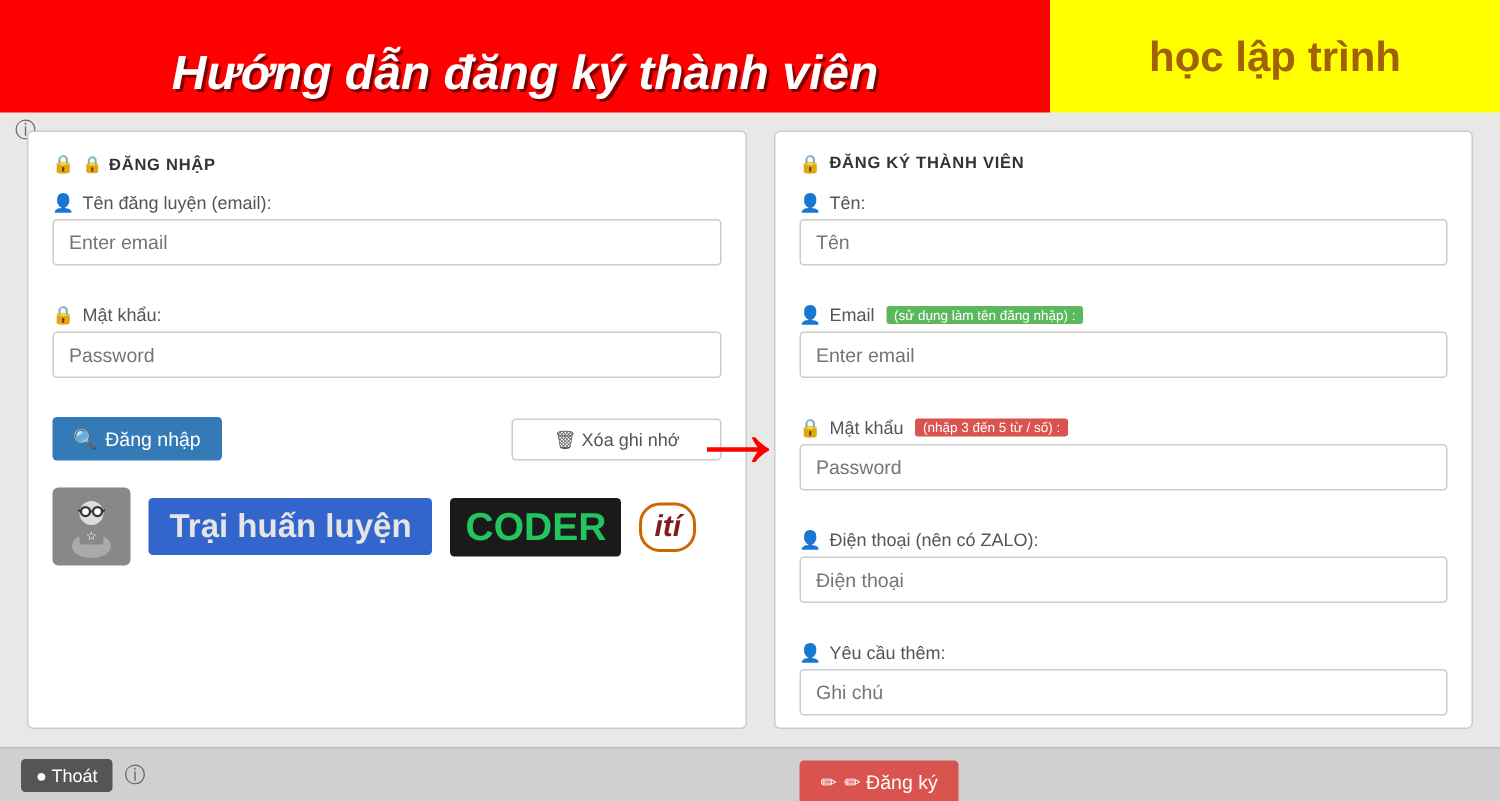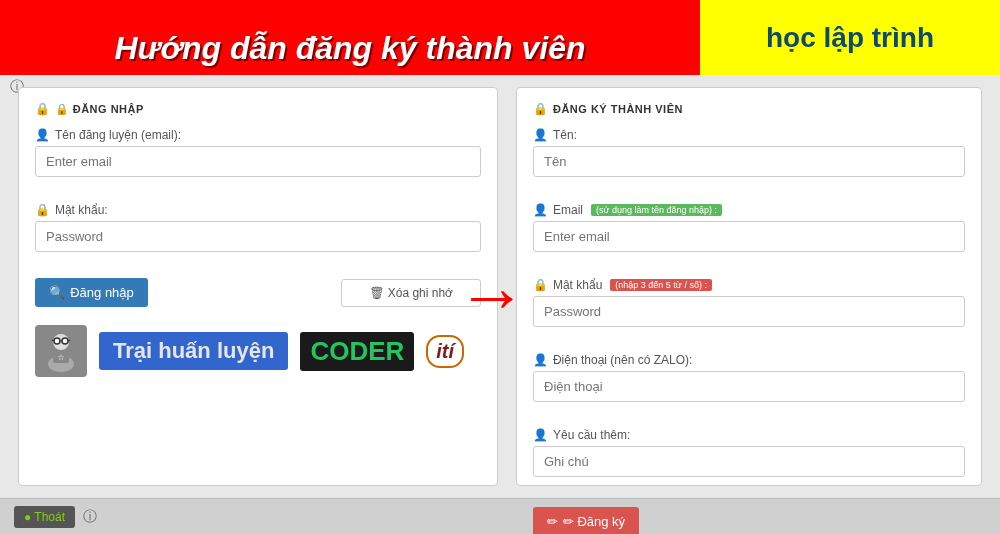--- a/index.html
+++ b/index.html
@@ -35,21 +35,21 @@
     }
     .header-right {
       background: yellow;
       width: 300px;
       display: flex;
       align-items: center;
       justify-content: center;
       padding: 8px 16px;
     }
     .header-right span {
-      color: #0c4a6e;
+      color: #a16207;
       font-size: 28px;
       font-weight: bold;
     }
 
     
     .main-content {
       display: flex;
       padding: 12px 18px;
       gap: 18px;
       background: #e8e8e8;
@@ -247,21 +247,21 @@
       background: #d0d0d0;
       height: 36px;
       display: flex;
       align-items: center;
       padding: 0 14px;
       gap: 8px;
       border-top: 1px solid #bbb;
     }
     .btn-thoat {
       background: #555;
-      color: #84cc16;
+      color: #ffffff;
       border: none;
       padding: 4px 10px;
       border-radius: 3px;
       font-size: 12px;
       cursor: pointer;
       display: flex;
       align-items: center;
       gap: 4px;
       text-align: right;
     }

